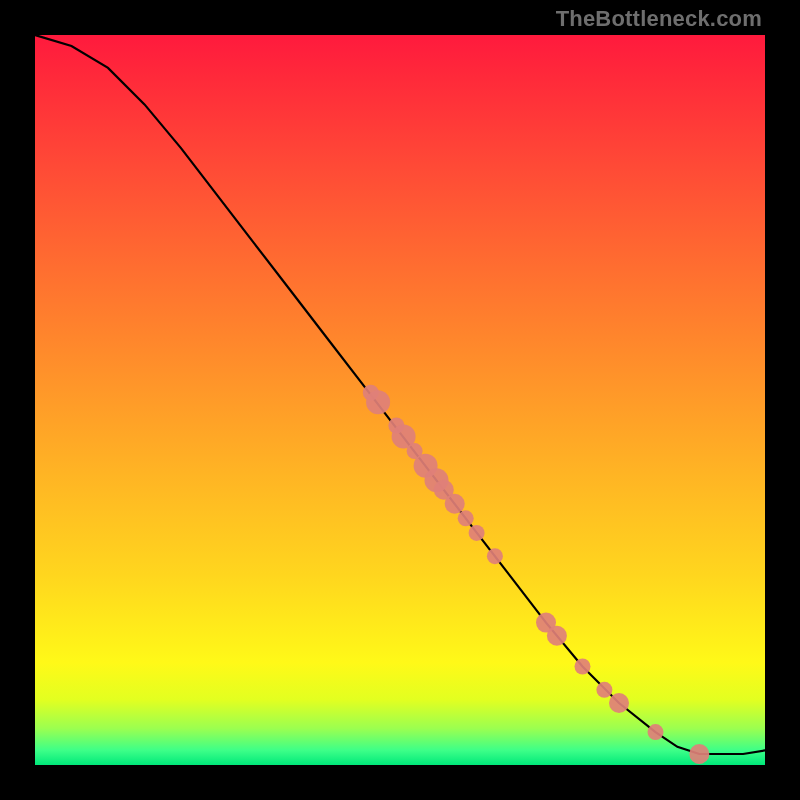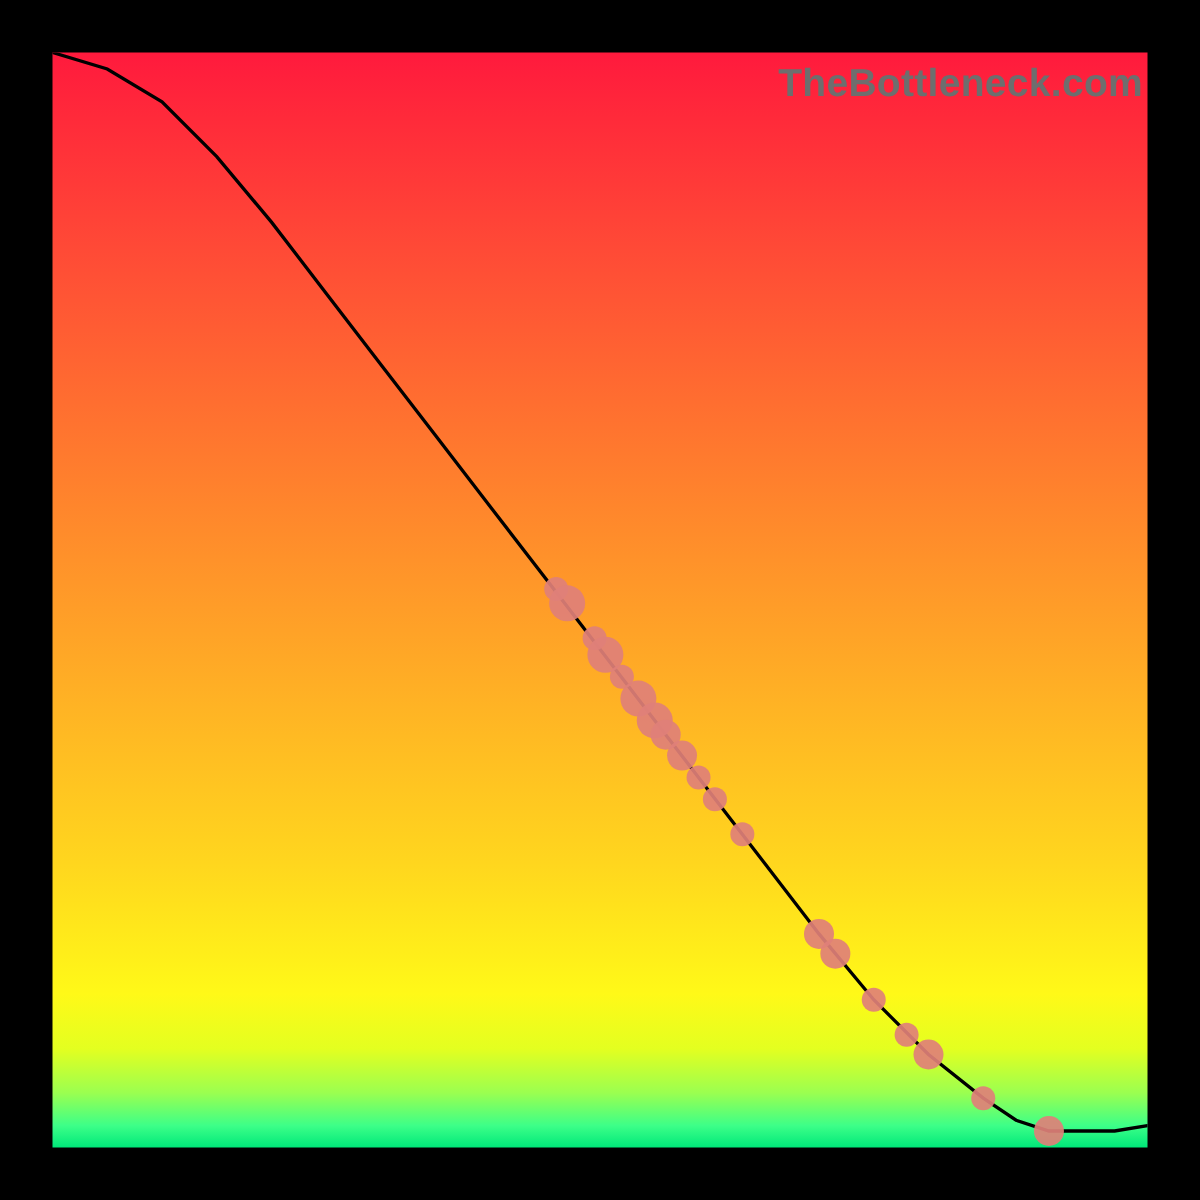--- a/index.html
+++ b/index.html
@@ -44,25 +44,24 @@
   }
   .curve-svg {
     position: absolute;
     inset: 0;
   }
   .watermark {
     position: absolute;
     top: 6px;
     right: 38px;
     color: #6e6e6e;
-    font-size: 26px;
+    font-size: 22px;
     font-weight: 600;
     letter-spacing: 0.2px;
     user-select: none;
-    margin-top: 34px;
   }
 </style>
 </head>
 <body>
 
 <div class="stage">
   <div class="plot">
     <div class="gradient"></div>
     <svg class="curve-svg" viewBox="0 0 730 730" preserveAspectRatio="none">
       <path d="M0.0 0.0 L36.5 11.0 L73.0 32.9 L109.5 69.4 L146.0 113.1 L182.5 160.6 L219.0 208.1 L255.5 255.5 L292.0 303.0 L328.5 350.4 L365.0 397.8 L401.5 445.3 L438.0 492.8 L474.5 540.2 L511.0 587.6 L547.5 631.5 L584.0 668.0 L620.5 697.1 L642.4 711.8 L664.3 719.0 L708.1 719.0 L730.0 715.4" fill="none" stroke="#000" stroke-width="2.2" stroke-linecap="round"></path>

